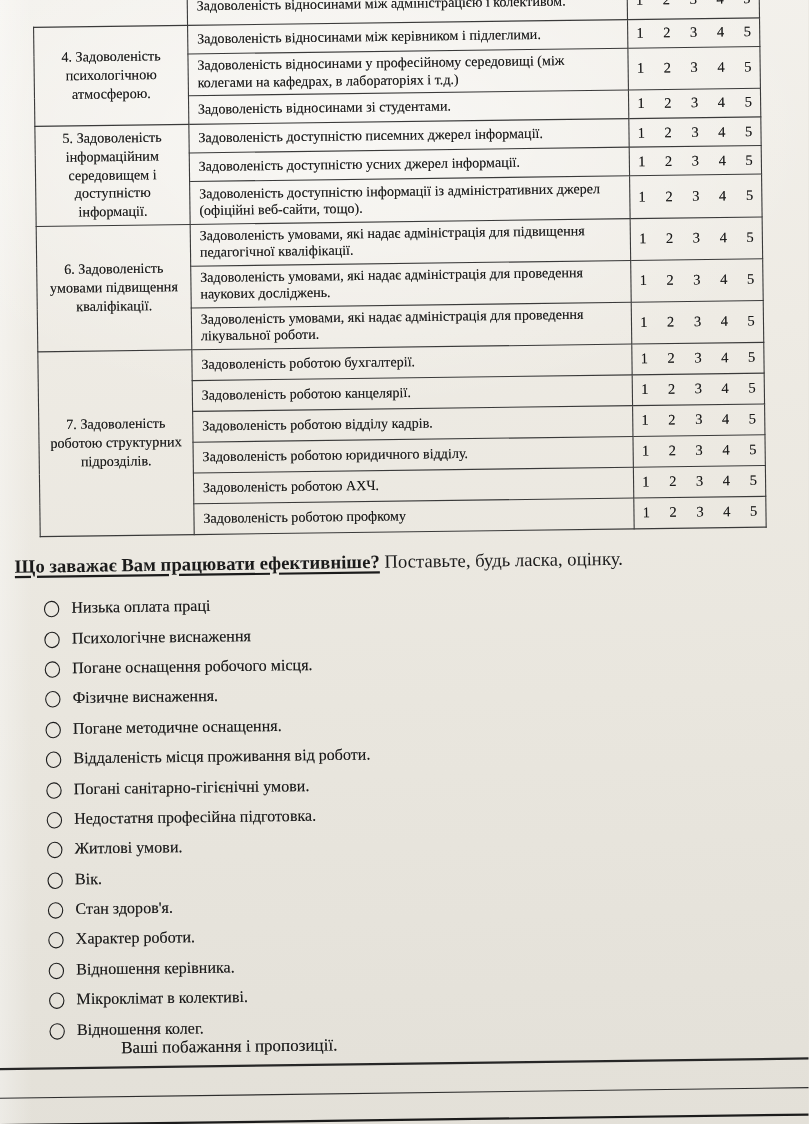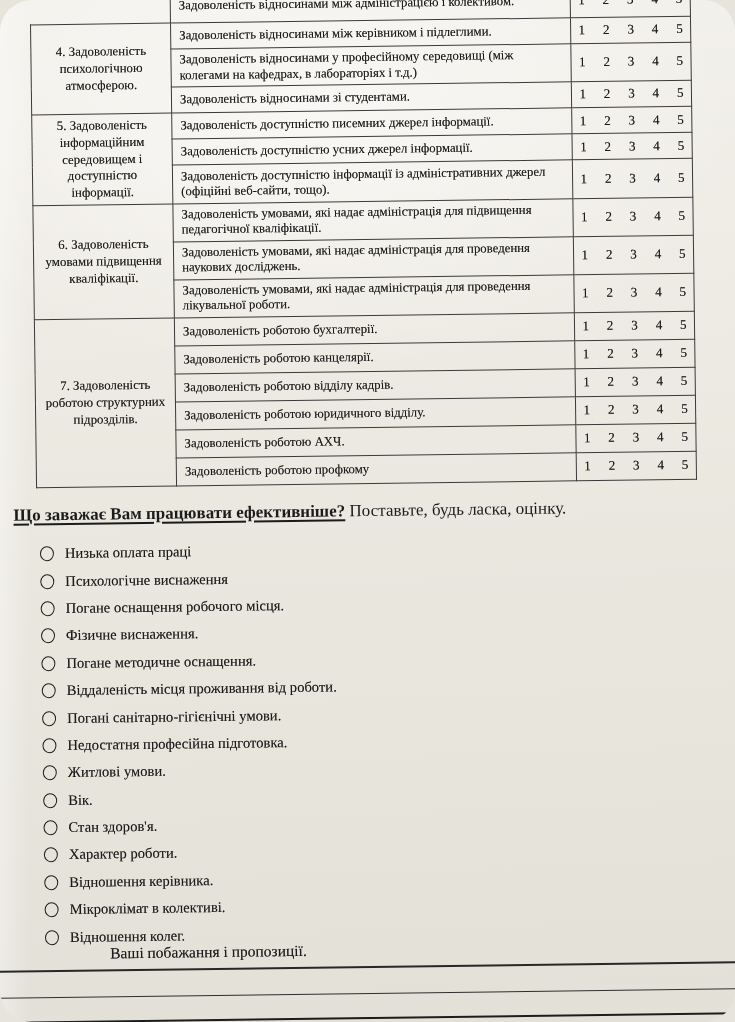--- a/index.html
+++ b/index.html
@@ -5,21 +5,20 @@
   html,body{margin:0;padding:0;}
   body{
     width:735px;height:1022px;overflow:hidden;
     font-family:"Liberation Serif","DejaVu Serif",serif;
     color:#1b1b1b;
     background:#e7e4dc;
   }
   .sheet{
     position:relative;width:735px;height:1022px;overflow:hidden;
     background:linear-gradient(178deg,#f3f1ec 0%,#eeebe4 30%,#e9e6de 62%,#e3e0d8 100%);
-    border-radius:32px;
   }
   .sheet::before{ 
     content:"";position:absolute;inset:0;z-index:0;pointer-events:none;
     background:
       radial-gradient(ellipse 620px 360px at 42% 12%, rgba(255,255,255,.55), rgba(255,255,255,0) 70%),
       linear-gradient(90deg, rgba(255,255,255,.35), rgba(255,255,255,0) 4%);
   }
   .rot{
     position:absolute;inset:0;z-index:1;
     transform:rotate(-0.75deg);

